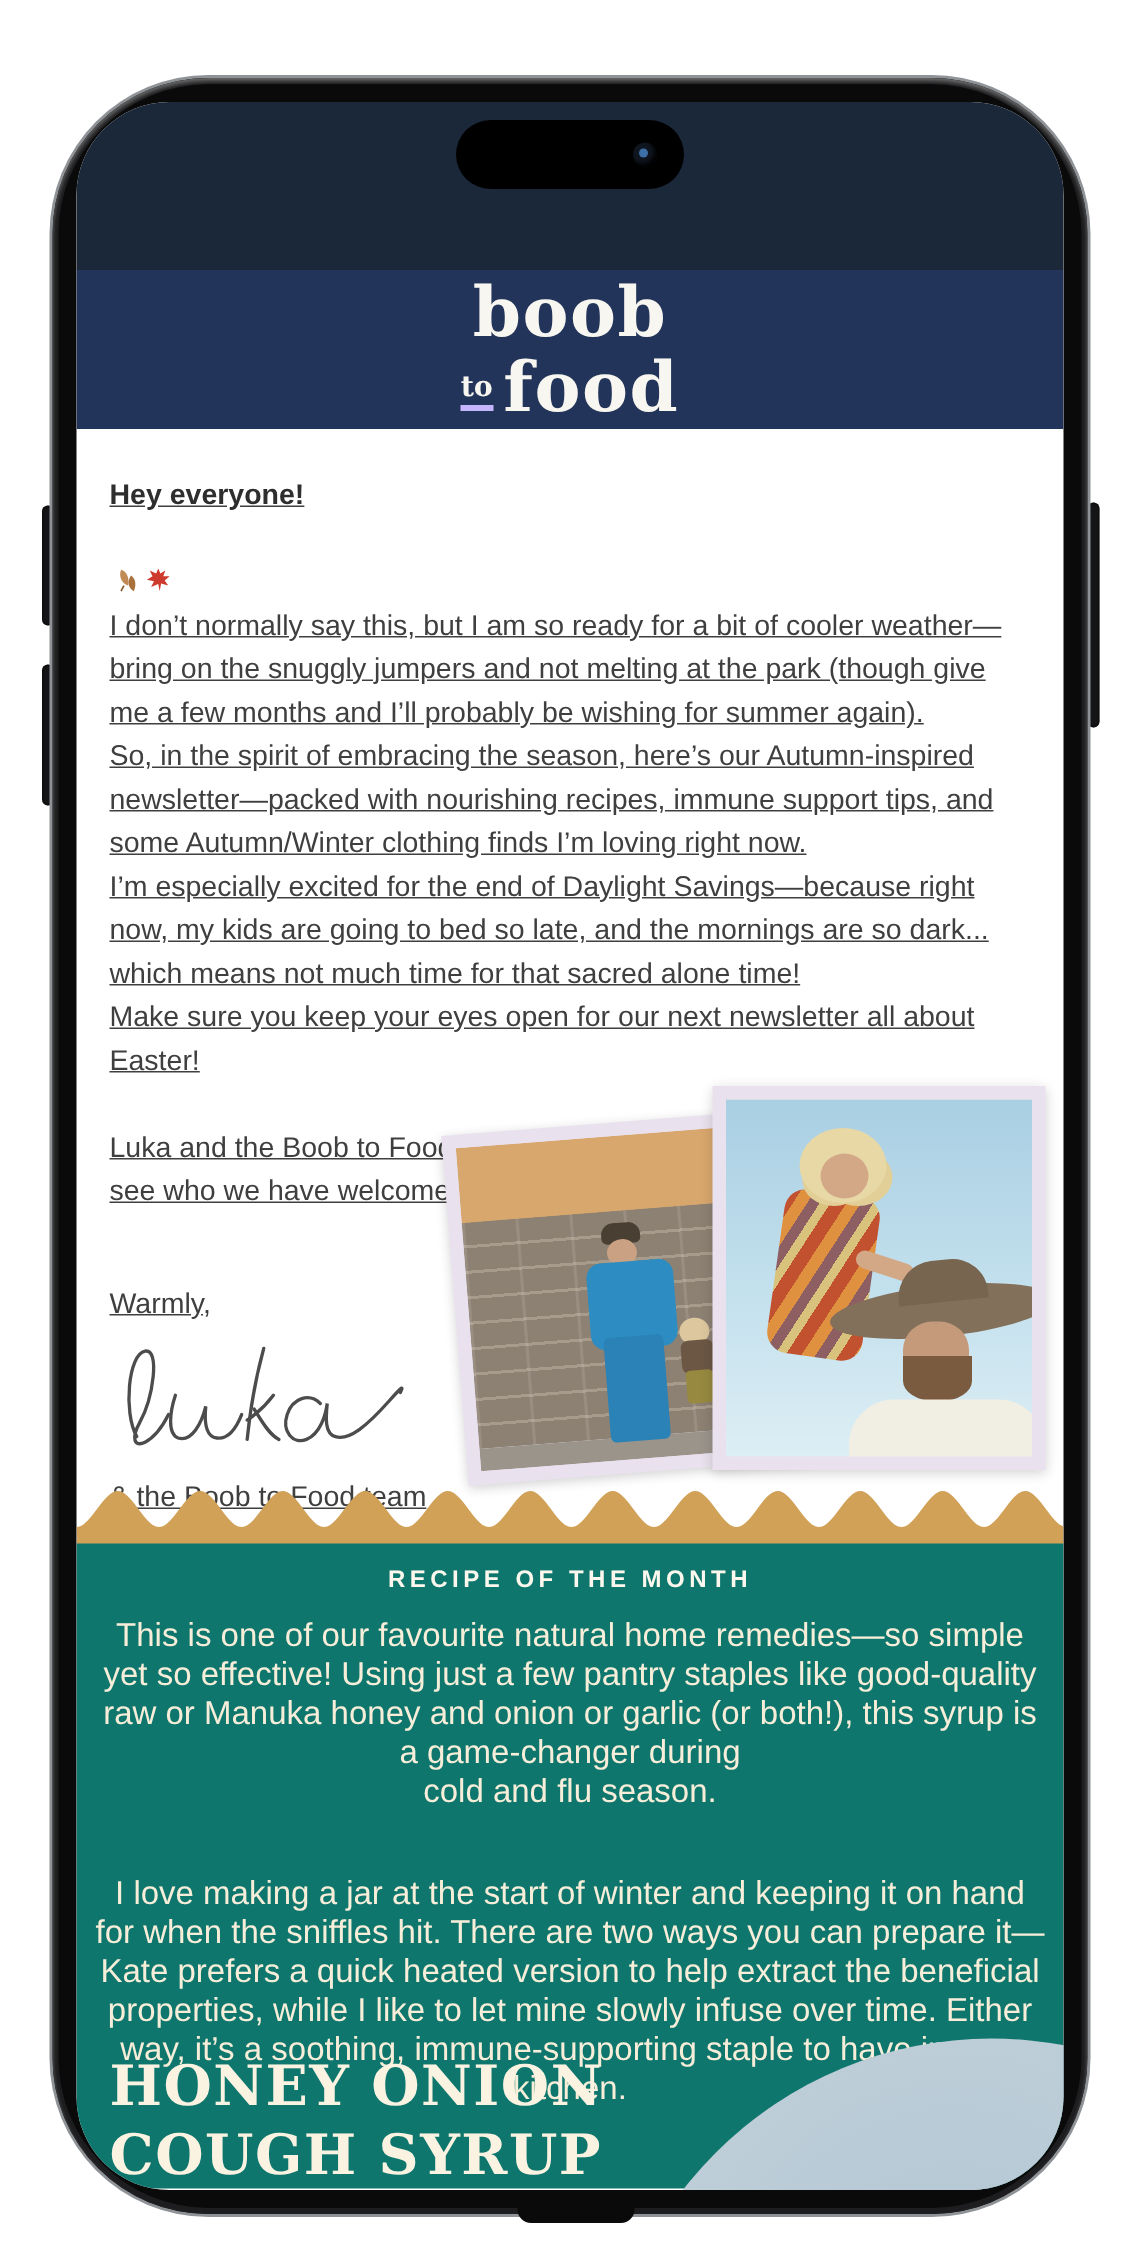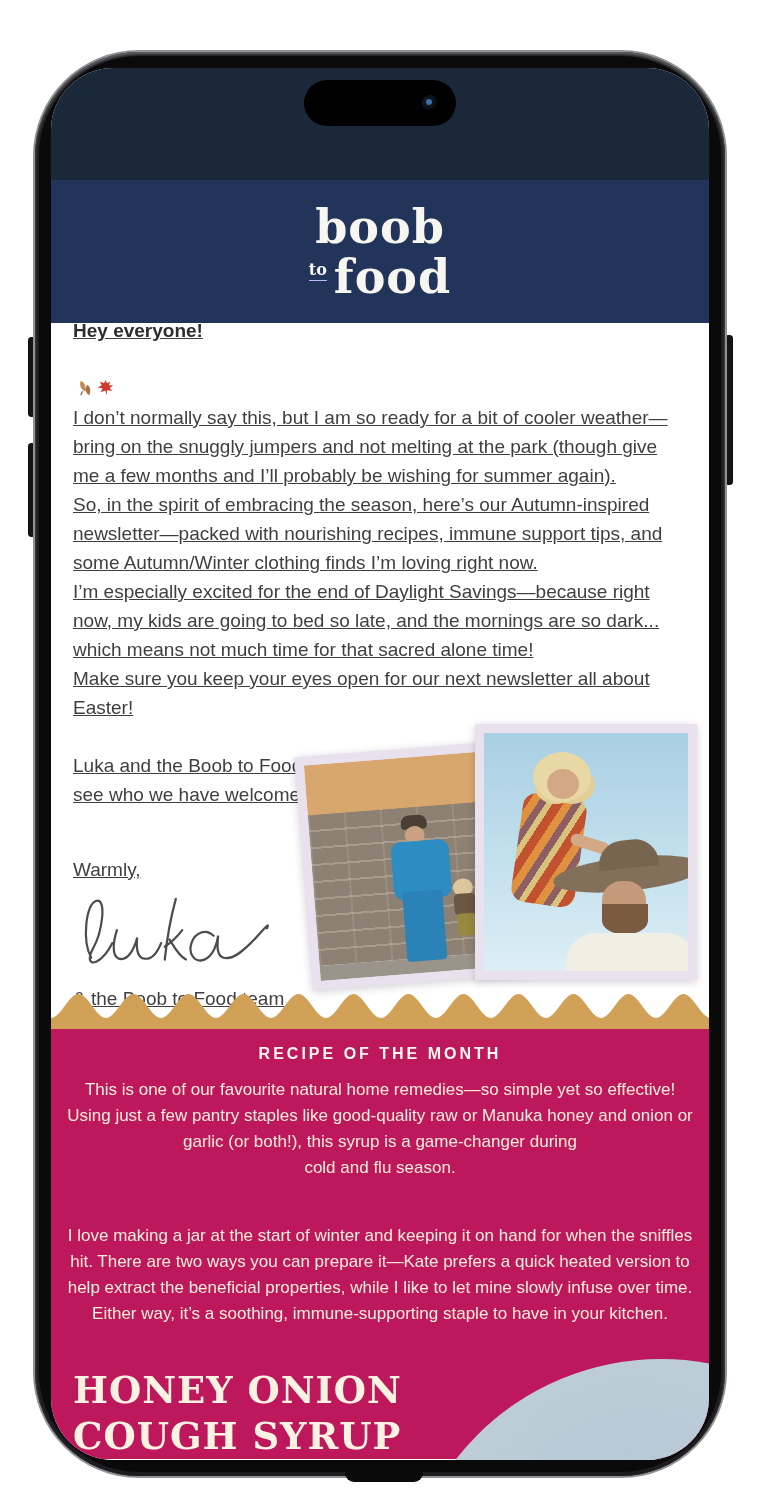--- a/index.html
+++ b/index.html
@@ -20,26 +20,26 @@
           overflow:hidden;background:#ffffff;}
 
   
   .statusbar{position:absolute;top:0;left:0;width:100%;height:112px;background:#1b2839;}
   .island{position:absolute;top:12px;left:50%;transform:translateX(-50%);width:152px;height:46px;
           background:#000;border-radius:24px;}
   .camera{position:absolute;right:18px;top:15px;width:16px;height:16px;border-radius:50%;
           background:#10161f;box-shadow:inset -2px -2px 3px #000;}
   .camera:after{content:"";position:absolute;left:4px;top:4px;width:6px;height:6px;border-radius:50%;
           background:#3c6ea8;}
-  .mast{position:absolute;top:112px;left:0;width:100%;height:143px;background:#223459;
+  .mast{position:absolute;top:112px;left:0;width:100%;height:106px;background:#223459;
         display:flex;align-items:center;justify-content:center;}
   .logo{color:#f8f6f0;font-family:"DejaVu Serif", serif;font-weight:bold;text-align:center;line-height:1;}
   .logo-word1{font-size:46px;letter-spacing:1px;}
   .logo-row{display:flex;align-items:flex-end;justify-content:center;margin-top:4px;}
-  .logo-to{font-size:16px;border-bottom:1px solid #c4b5fd;padding-bottom:2px;margin-right:7px;margin-bottom:19px;}
+  .logo-to{font-size:19px;border-bottom:4px solid #c4b5fd;padding-bottom:2px;margin-right:7px;margin-bottom:7px;}
   .logo-word2{font-size:46px;letter-spacing:1px;}
 
   
   .content{position:absolute;top:238px;left:0;right:0;padding:0 22px;color:#3f3f3f;
            font-size:19px;line-height:29px;text-decoration:underline;}
   .greet{font-weight:bold;color:#2e2e2e;margin:10px 0 0 0;}
   .para{margin-top:29px;}
   .seg{display:block;}
   .leaf{width:19px;height:19px;vertical-align:-3px;margin-left:2px;}
   .team{margin:29px 0 0 0;}
@@ -74,25 +74,25 @@
   .shirt{position:absolute;left:40%;top:84%;width:130px;height:50px;border-radius:30px 30px 0 0;background:#f1eee4;}
   .c2-hair{position:absolute;left:24%;top:8%;width:58px;height:50px;border-radius:50%;background:#e8d8a6;box-shadow:10px 8px 0 -6px #e2cf97, -6px 10px 0 -8px #e2cf97;}
   .c2-face{position:absolute;left:31%;top:15%;width:32px;height:30px;border-radius:50%;background:#d3a887;}
   .c2-dress{position:absolute;left:16%;top:26%;width:64px;height:110px;border-radius:14px;transform:rotate(8deg);
      background:repeating-linear-gradient(115deg,#c2512f 0 9px,#e0913f 9px 17px,#8d5f63 17px 24px,#d9c27c 24px 30px);}
   .c2-arm{position:absolute;left:42%;top:44%;width:40px;height:12px;border-radius:6px;background:#d3a887;transform:rotate(18deg);}
 
   
   .gold{position:absolute;top:922px;left:0;right:0;height:470px;}
   .wave{display:block;}
-  .gold-body{position:relative;background:#be185d;height:430px;margin-top:-1px;overflow:visible;
+  .gold-body{position:relative;background:#0f766e;height:430px;margin-top:-1px;overflow:visible;
              text-align:center;color:#f7eed9;}
   .eyebrow{padding-top:16px;font-size:16px;font-weight:bold;letter-spacing:3px;color:#fcf8ee;}
   .gold-title{margin:8px 0 0 0;font-family:"DejaVu Serif", serif;font-weight:bold;font-size:30px;color:#fbf4e3;}
-  .gpara{margin:14px auto 0 auto;padding:0 12px;font-size:17px;line-height:26px;max-width:640px;}
+  .gpara{margin:14px auto 0 auto;padding:0 12px;font-size:22px;line-height:26px;max-width:640px;}
   .gpara2{margin-top:42px;}
   .dish{position:absolute;left:22px;top:338px;text-align:left;font-family:"DejaVu Serif", serif;
         font-weight:bold;font-size:37px;line-height:46px;letter-spacing:1px;color:#faf3e1;}
   .jar-circle{position:absolute;left:350px;top:330px;width:520px;height:520px;border-radius:50%;
         background:radial-gradient(circle at 45% 35%, #b3c6d3 0%, #c0d0da 55%, #ccd9e1 100%);}
 </style>
 </head>
 <body>
 
 <div class="page">

